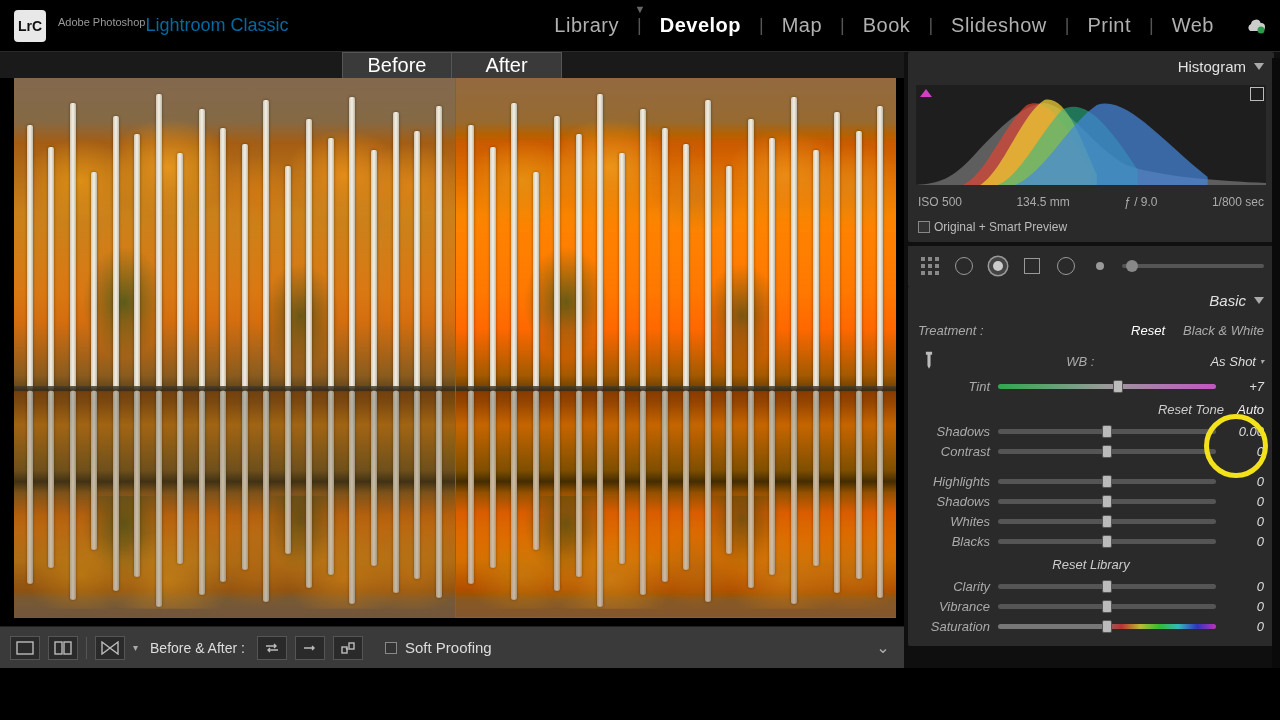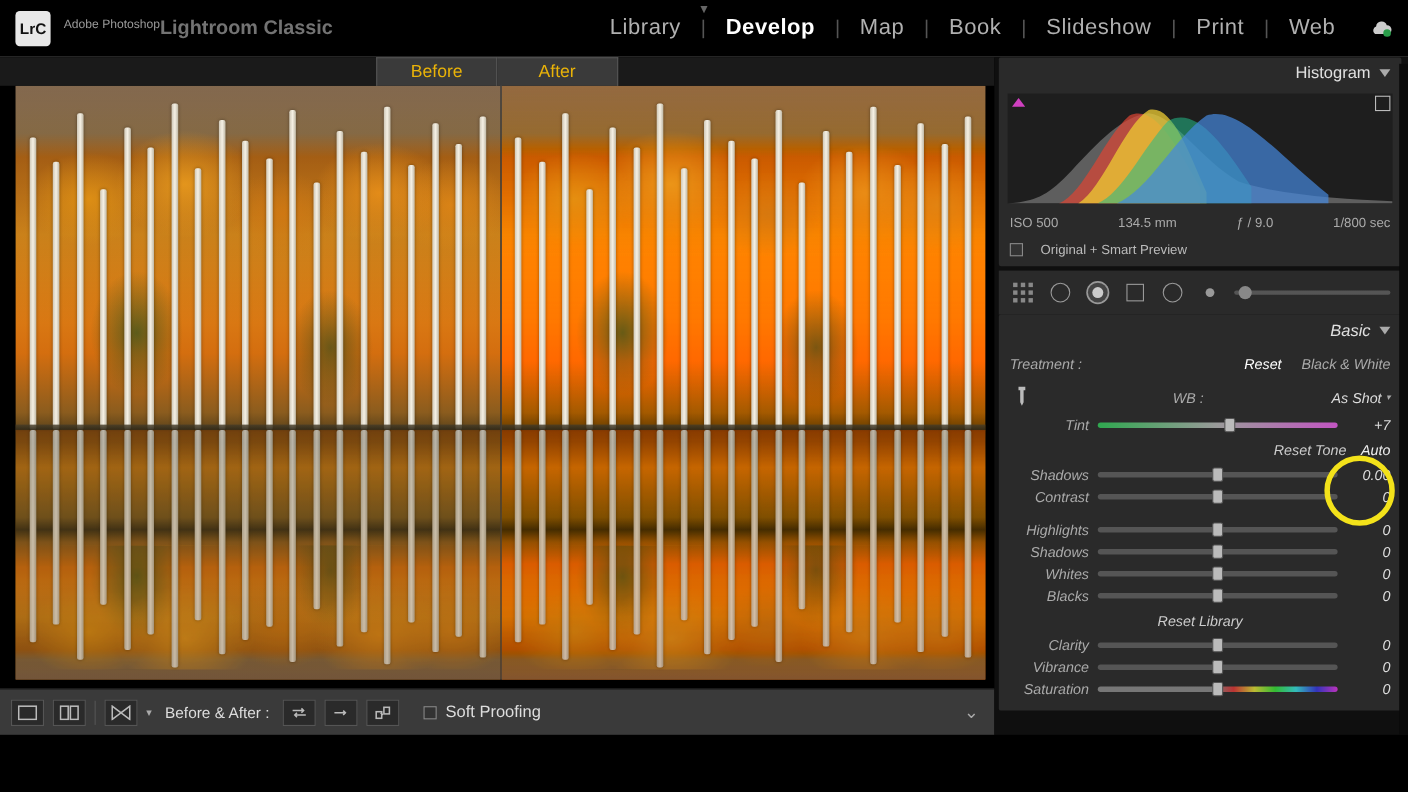--- a/index.html
+++ b/index.html
@@ -3,33 +3,33 @@
 <meta charset="utf-8">
 <style>
 * { margin: 0; padding: 0; box-sizing: border-box; font-family: -apple-system, "Segoe UI", Arial, sans-serif; }
 body { background: #000; color: #ccc; width: 1280px; height: 720px; overflow: hidden; position: relative; }
 
 
 .header { display: flex; align-items: center; height: 52px; padding: 0 14px; border-bottom: 1px solid #2a2a2a; }
 .logo-box { width: 32px; height: 32px; background: #e8e8e8; border-radius: 4px; display: flex; align-items: center; justify-content: center; font-weight: 800; font-size: 14px; color: #111; margin-right: 12px; }
 .app-title { display: flex; flex-direction: row; line-height: 1.1; }
 .app-title-small { font-size: 11px; color: #9a9a9a; }
-.app-title-large { font-size: 18px; color: #737373; font-weight: 700; }
+.app-title-large { font-size: 18px; color: #0369a1; font-weight: 400; }
 .modules { margin-left: auto; display: flex; align-items: center; gap: 18px; }
 .module { font-size: 20px; color: #b0b0b0; cursor: pointer; letter-spacing: 0.5px; }
 .module.active { color: #fff; font-weight: 600; }
 .module-sep { color: #555; font-size: 18px; }
 .cloud-icon { width: 22px; height: 16px; margin-left: 12px; }
 
 
 .main { display: flex; height: 616px; }
 .preview-area { width: 904px; display: flex; flex-direction: column; }
 .preview-tabs { height: 26px; display: flex; background: #1a1a1a; }
 .preview-spacer { flex: 1; }
-.tab { width: 110px; background: #3a3a3a; border: 1px solid #555; border-bottom: none; display: flex; align-items: center; justify-content: center; font-size: 16px; color: #eab308; }
+.tab { width: 110px; background: #3a3a3a; border: 1px solid #555; border-bottom: none; display: flex; align-items: center; justify-content: center; font-size: 20px; color: #ffffff; }
 .tab.after { border-left: none; }
 .preview-canvas { flex: 1; margin: 0 8px 8px 14px; position: relative; display: flex; }
 .img-half { flex: 1; position: relative; overflow: hidden; }
 .img-half.before { border-right: 1px solid rgba(255,255,255,0.4); }
 
 
 .sky { position: absolute; inset: 0; background:
   linear-gradient(180deg, rgba(0,0,0,0.35) 0%, rgba(0,0,0,0) 40%),
   linear-gradient(180deg, #c9a078 0%, #b8925f 8%, #d97c1a 12%, #e8941e 25%, #d46e0f 45%, #8b5c1e 55%, #3a3018 60%, #7a5a20 65%, #c87a15 85%, #8a4c10 100%);
 }
@@ -53,21 +53,21 @@
 .right-panel { flex: 1; background: #0f0f0f; padding: 0 6px 0 4px; overflow: hidden; position: relative; }
 .panel-section { background: #2a2a2a; margin-bottom: 4px; border-radius: 2px; }
 .panel-header { display: flex; align-items: center; justify-content: flex-end; padding: 6px 10px; font-size: 15px; color: #e0e0e0; gap: 8px; }
 .triangle { width: 0; height: 0; border-left: 5px solid transparent; border-right: 5px solid transparent; border-top: 7px solid #aaa; }
 
 .histogram-box { height: 100px; margin: 4px 8px; position: relative; background: #1e1e1e; display: flex; align-items: flex-end; justify-content: center; }
 .histo-clip-left { position:absolute; top:4px; left:4px; width:0; height:0; border-left:6px solid transparent; border-right:6px solid transparent; border-bottom:8px solid #d040c0; }
 .histo-clip-right { position:absolute; top:2px; right:2px; width:14px; height:14px; border:1.5px solid #bbb; }
 .histo-canvas { width: 100%; height: 100%; }
 .histo-meta { display:flex; justify-content: space-between; padding: 6px 10px; font-size: 12px; color:#aaa; }
-.preview-mode-row { display:flex; align-items:center; gap:16px; padding: 5px 10px 8px; font-size: 12px; color:#bbb; }
+.preview-mode-row { display:flex; align-items:center; gap:4px; padding: 5px 10px 8px; font-size: 12px; color:#bbb; }
 .checkbox-sq { width:12px; height:12px; border:1px solid #888; background:#333; }
 
 .tool-strip { display:flex; align-items:center; gap:10px; padding:8px 10px; background:#2a2a2a; }
 .tool-icon { width:24px; height:24px; display:flex; align-items:center; justify-content:center; cursor:pointer; }
 .tool-grid { display:grid; grid-template-columns:repeat(3,4px); grid-template-rows:repeat(3,4px); gap:3px; }
 .tool-grid span{ background:#888; }
 .tool-circle-outline{ width:18px; height:18px; border:1.5px solid #999; border-radius:50%; }
 .tool-circle-fill{ width:10px; height:10px; background:#ccc; border-radius:50%; box-shadow:0 0 0 4px #444, 0 0 0 5.5px #999; }
 .tool-square{ width:16px; height:16px; border:1.5px solid #999; }
 .tool-eye{ width:18px; height:18px; border:1.5px solid #999; border-radius:50%; }

